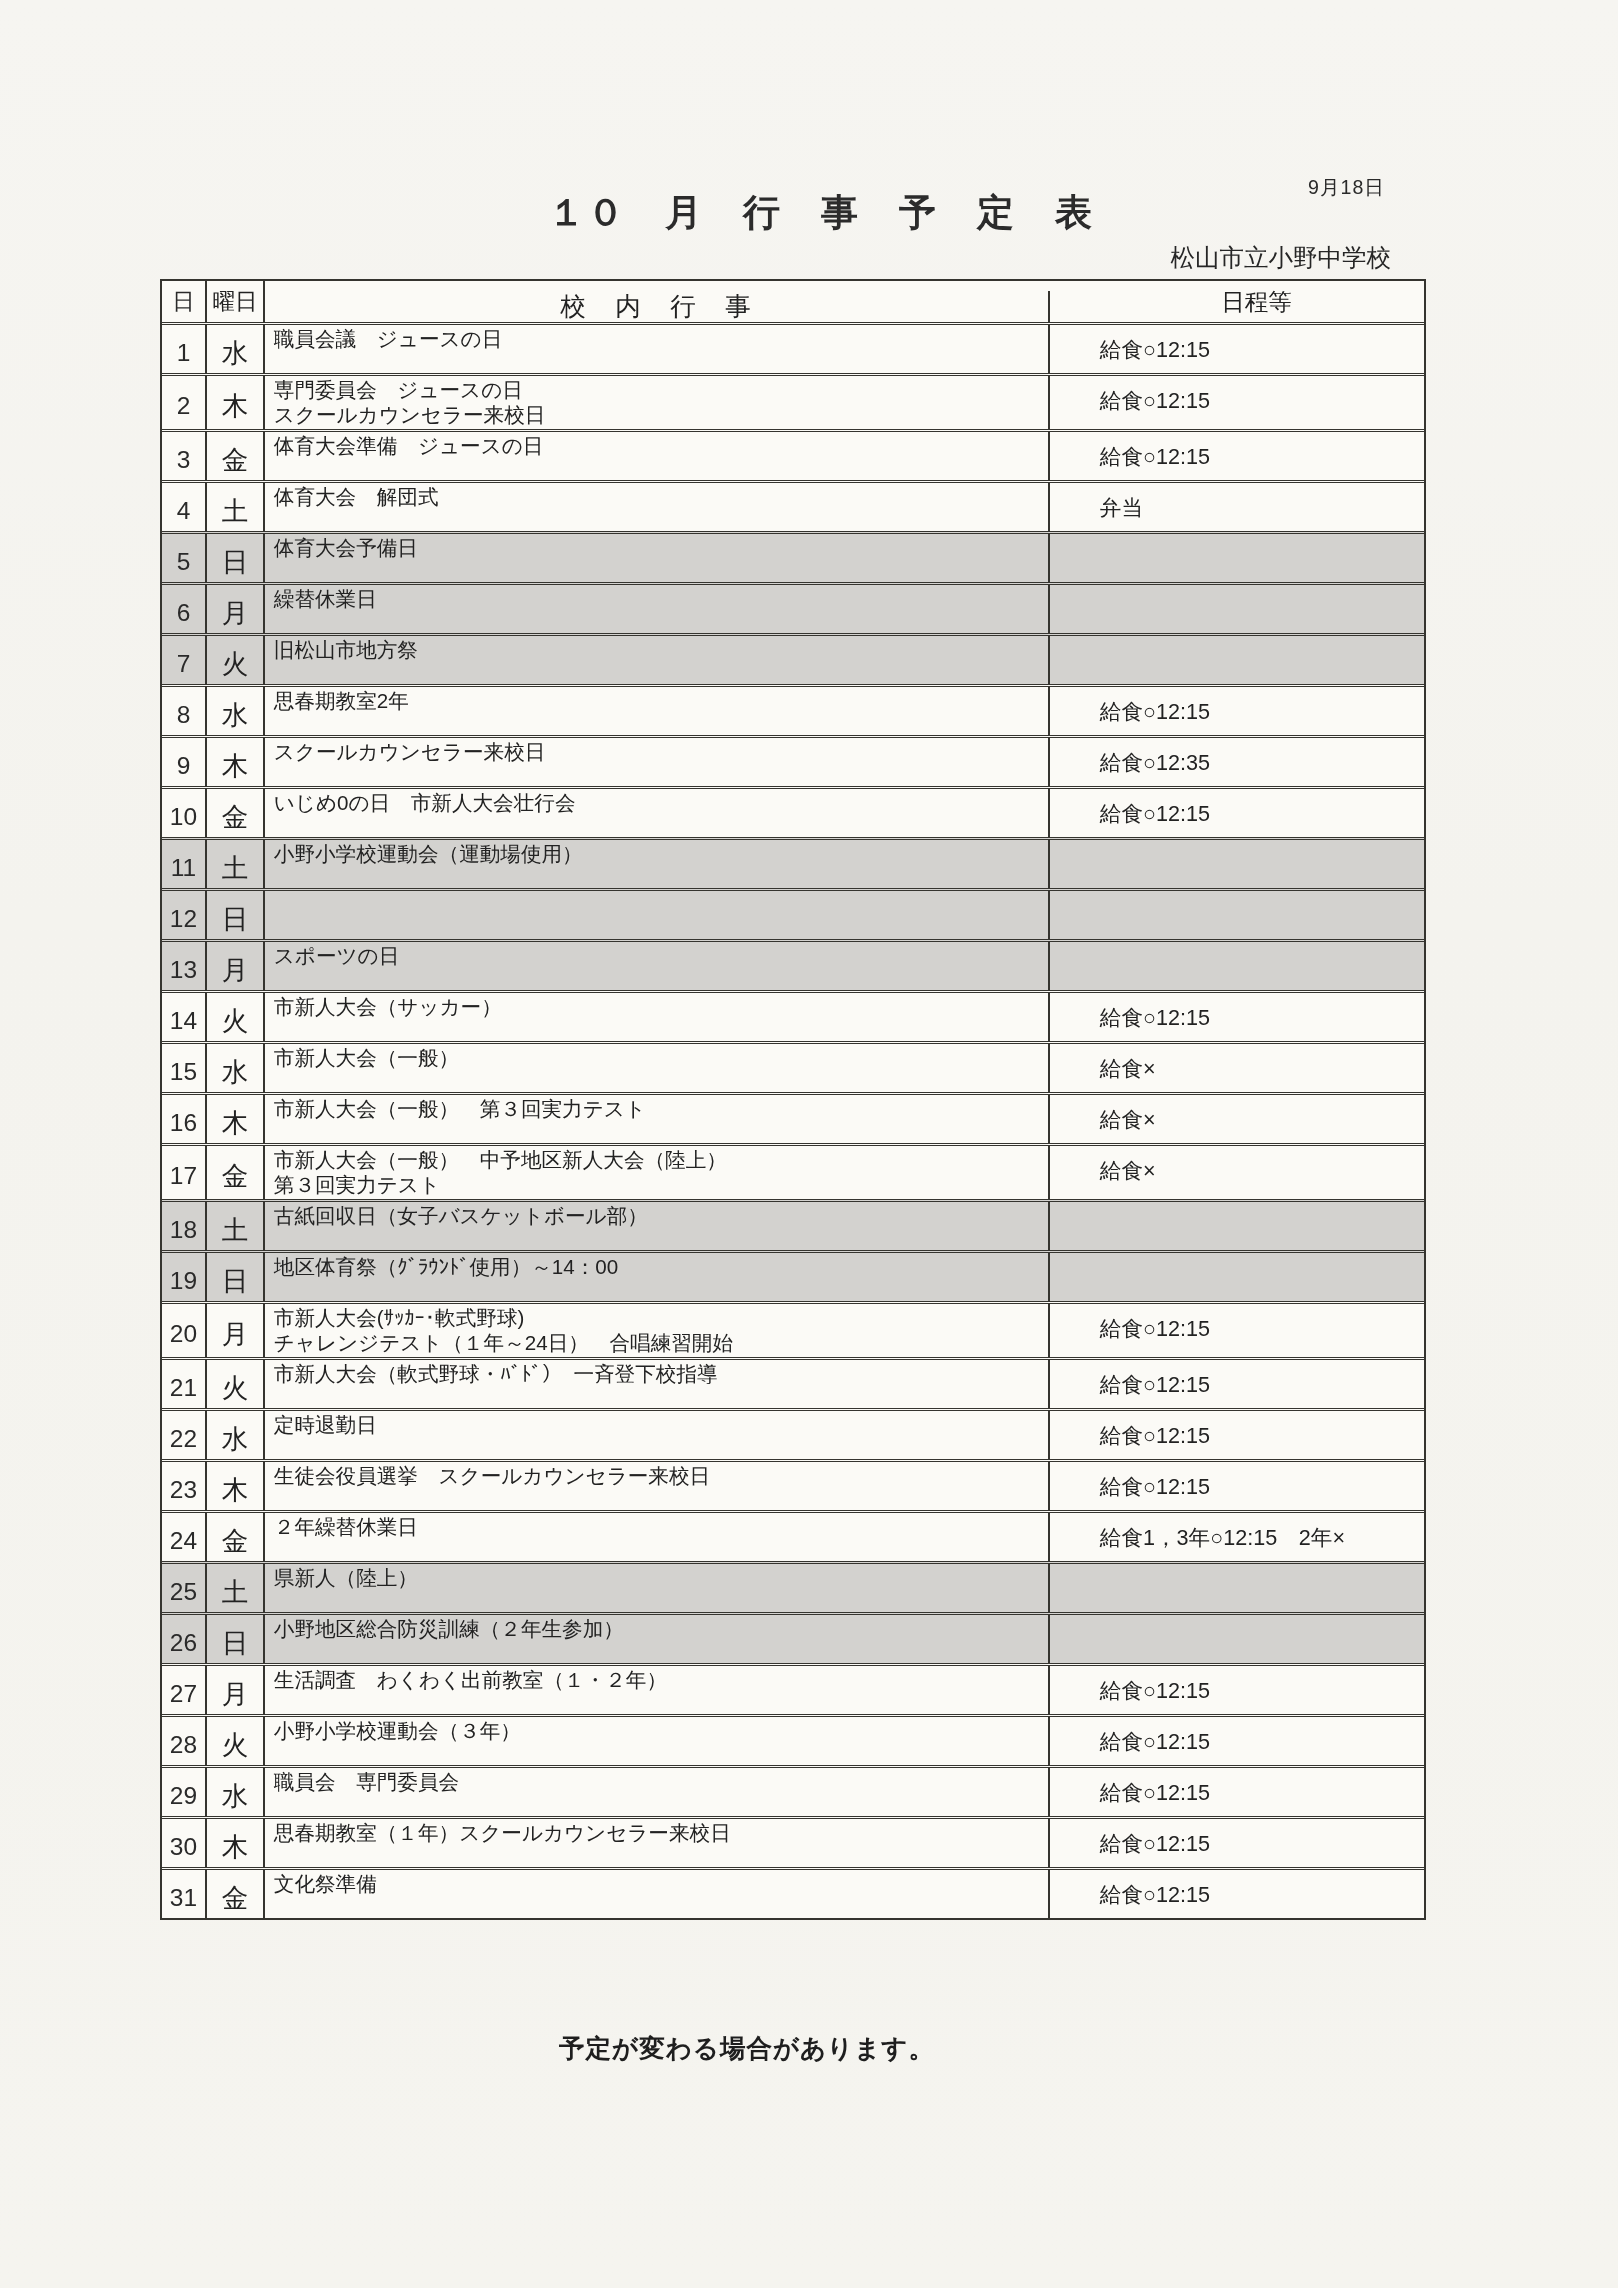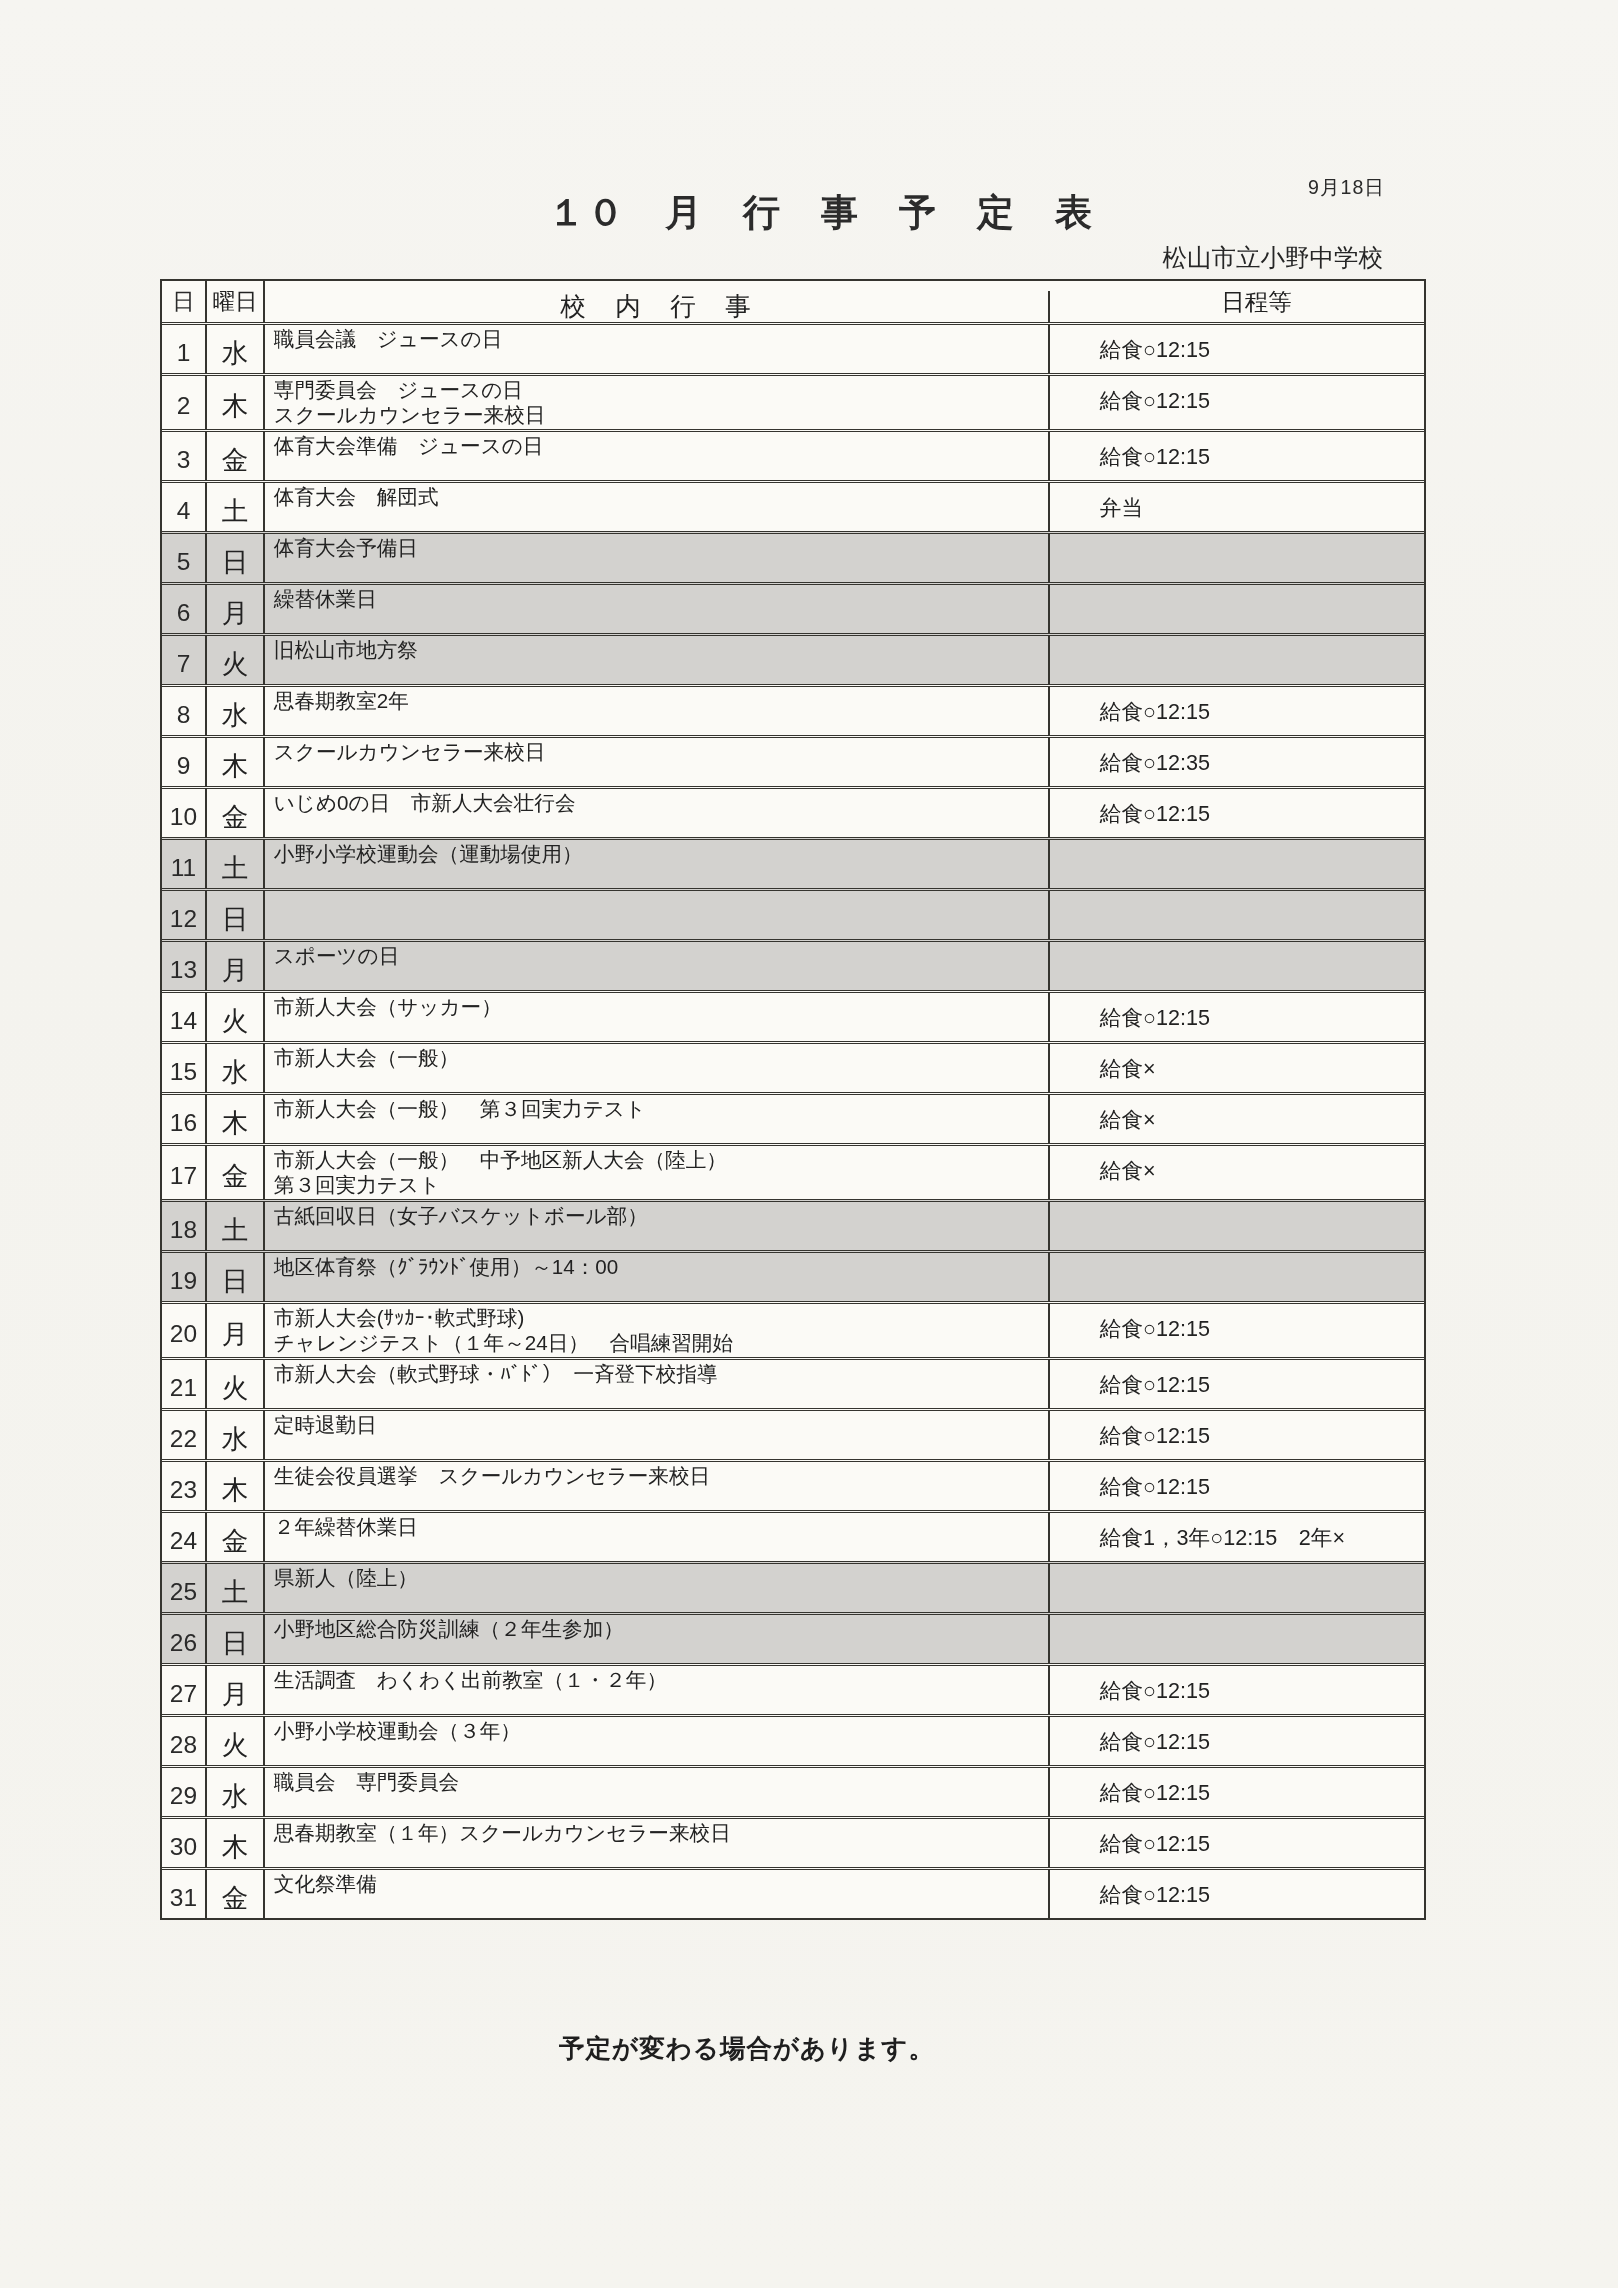--- a/index.html
+++ b/index.html
@@ -32,21 +32,21 @@
     text-align: center;
     font-size: 37px;
     font-weight: 600;
     color: #2b2b2b;
     letter-spacing: 2px;
     padding-left: 8px;
   }
   .school-name {
     position: absolute;
     top: 241px;
-    left: 8px;
+    left: 16px;
     width: 1375px;
     text-align: right;
     font-size: 24.5px;
     color: #262626;
   }
   .schedule-table {
     position: absolute;
     top: 279px;
     left: 160px;
     width: 1266px;

